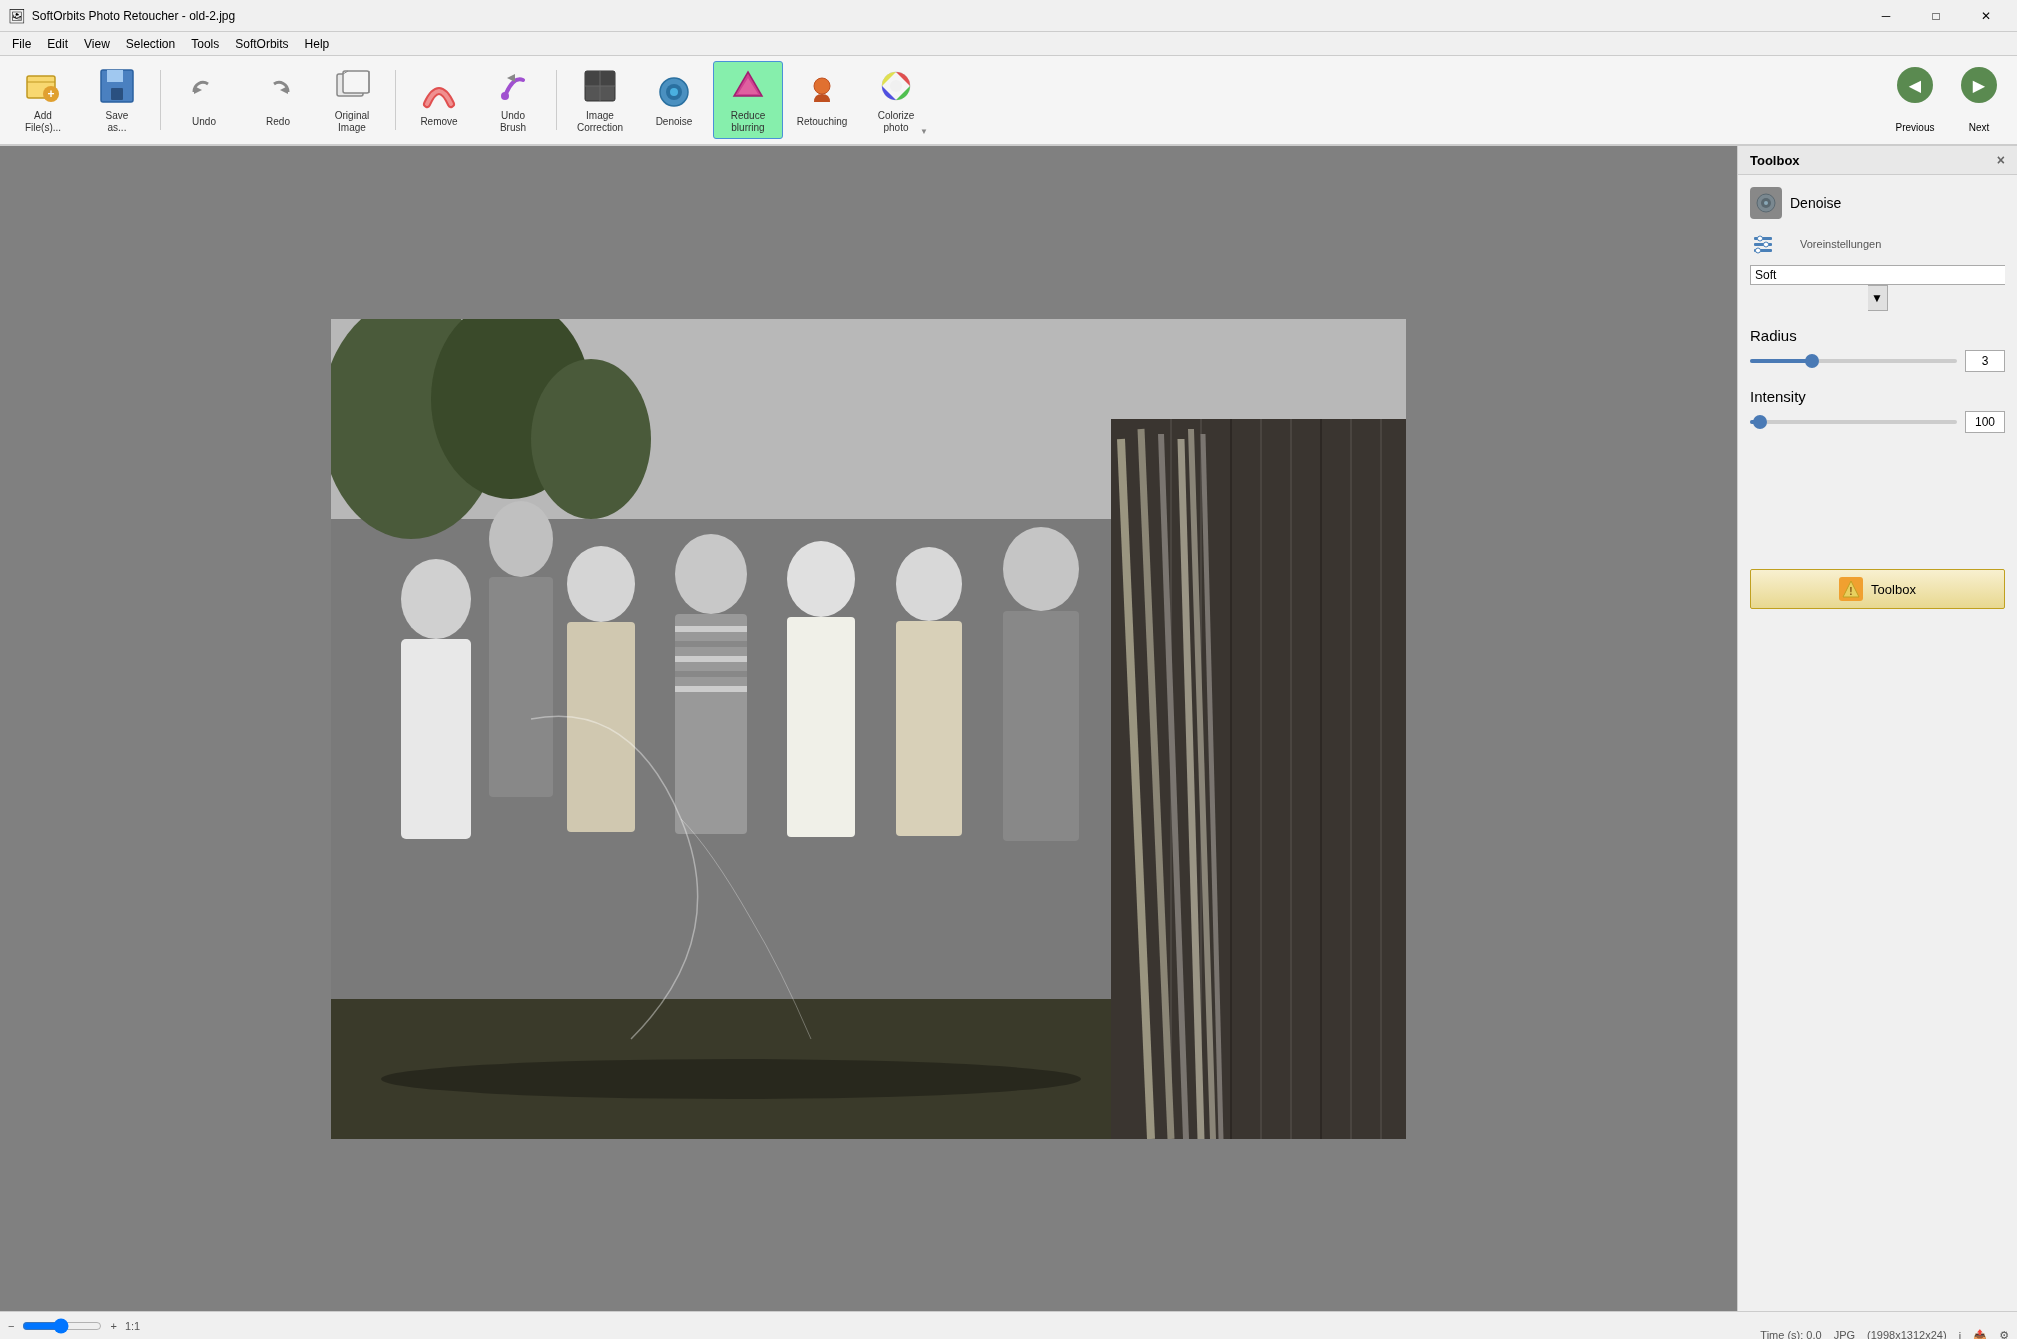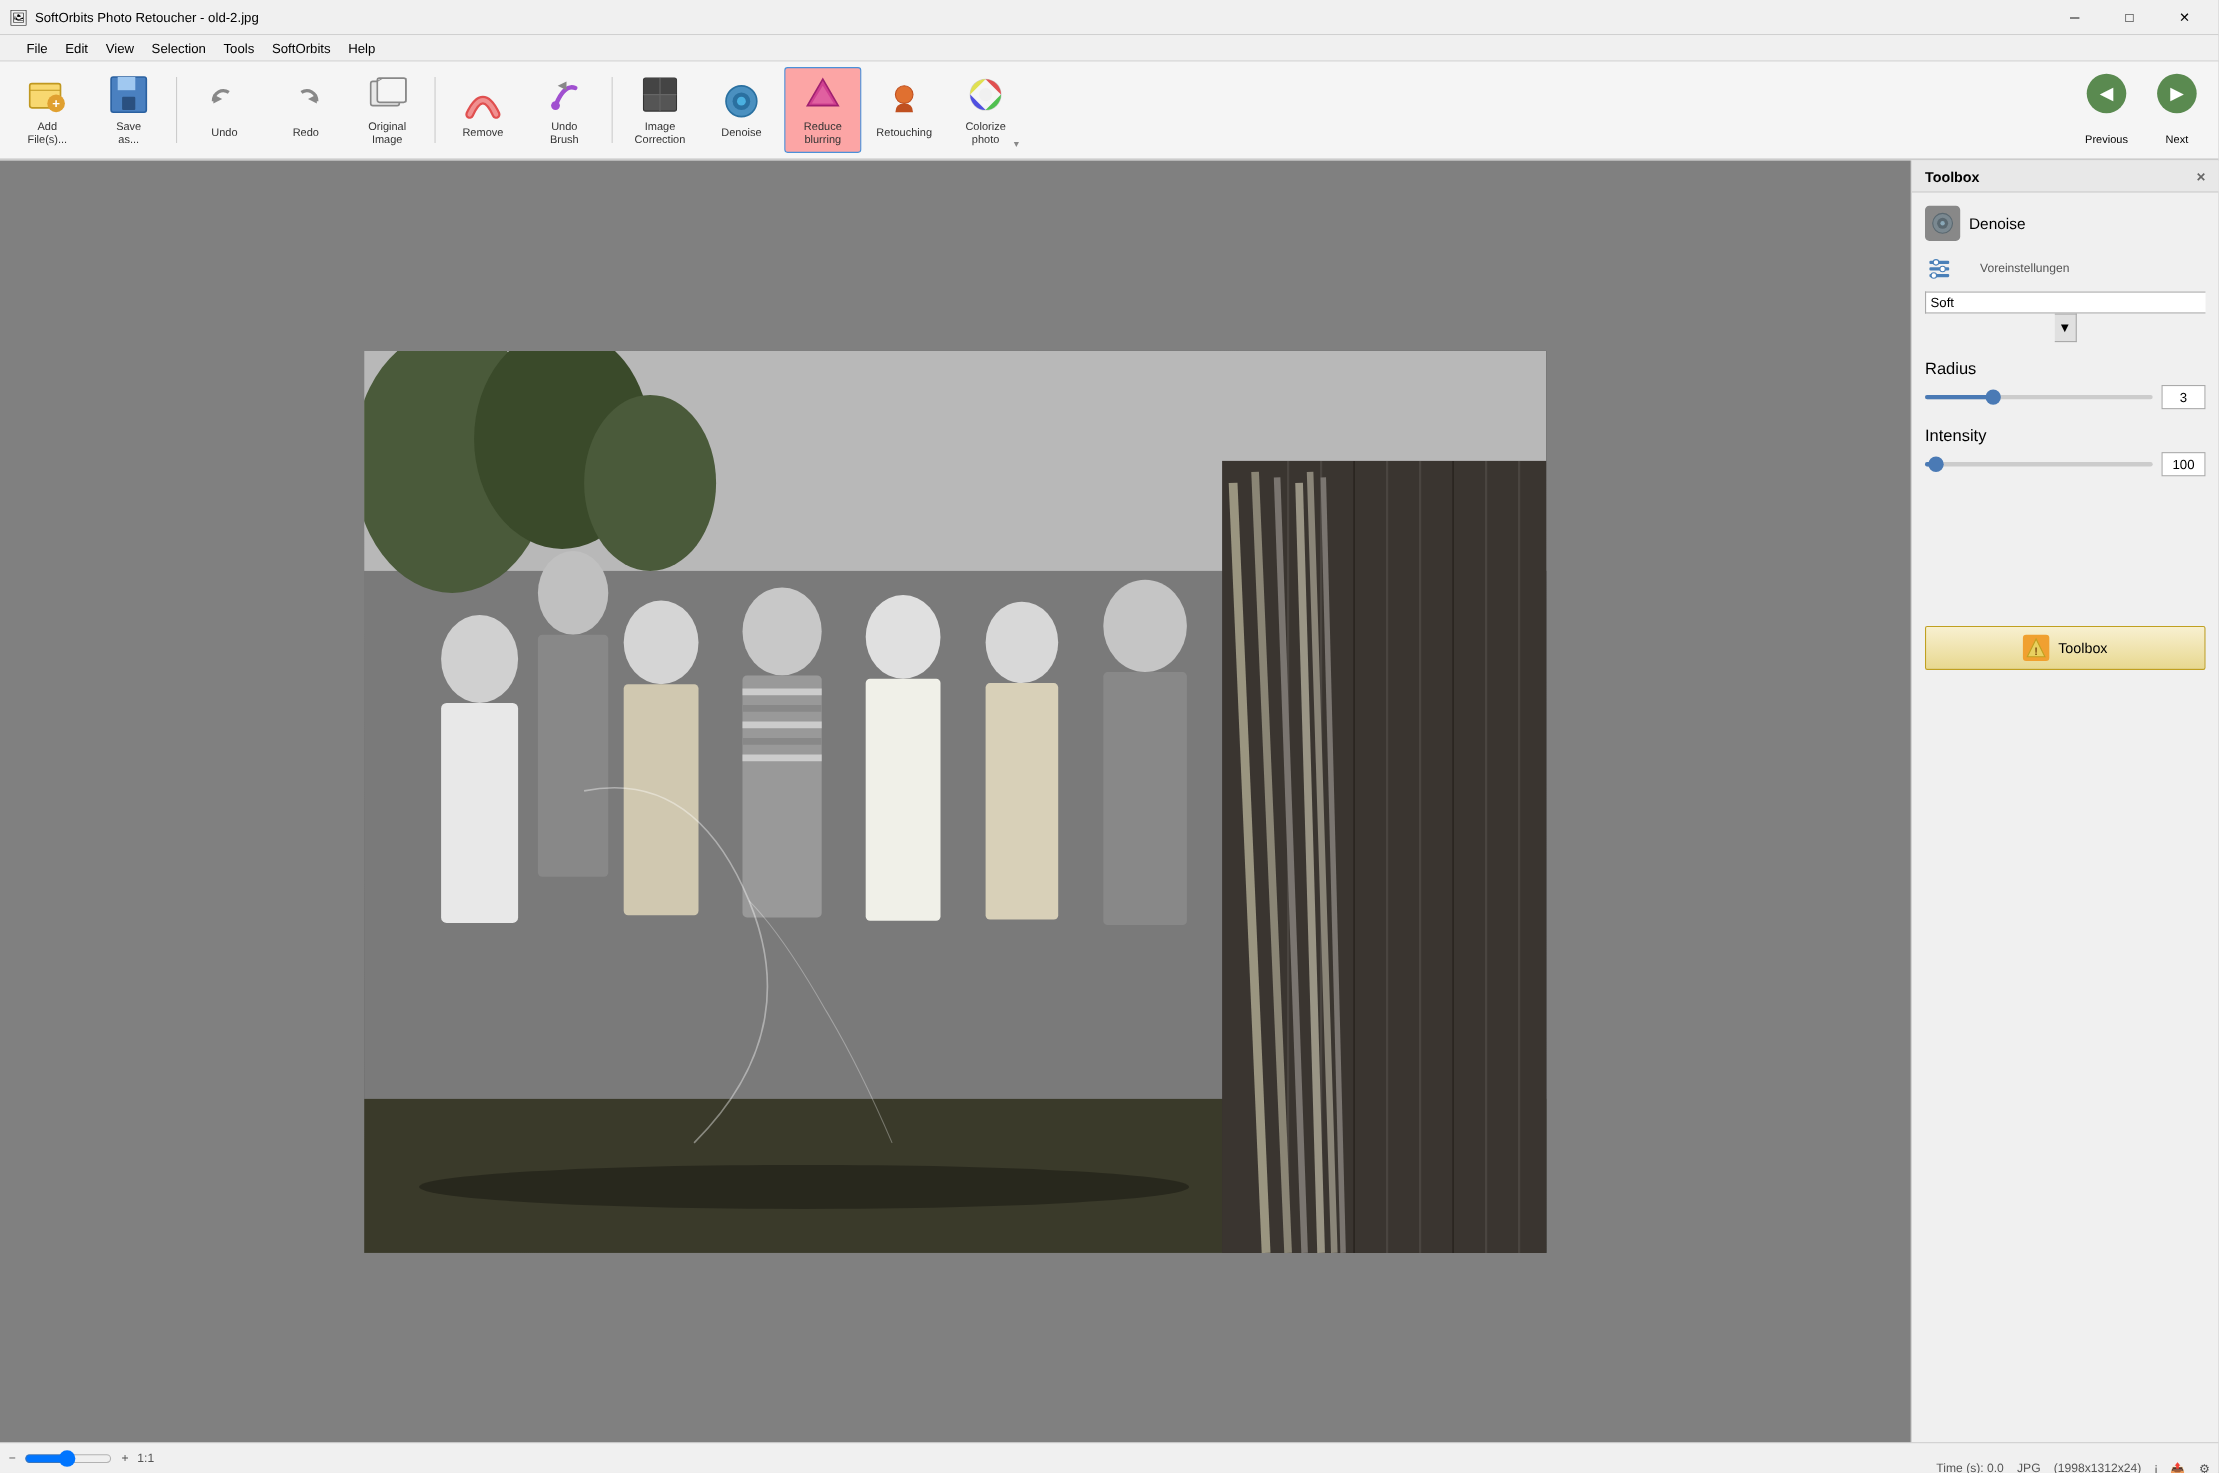--- a/index.html
+++ b/index.html
@@ -27,21 +27,21 @@
       border: none; background: transparent; cursor: pointer;
       font-size: 12px; display: flex; align-items: center; justify-content: center;
     }
 
     
     .menu-bar {
       background: #f0f0f0;
       height: 24px;
       display: flex;
       align-items: center;
-      padding: 0 16px;
+      padding: 0 4px;
       border-bottom: 1px solid #ccc;
     }
     .menu-item {
       padding: 2px 8px;
       cursor: pointer;
       font-size: 12px;
       height: 100%;
       display: flex;
       align-items: center;
     }
@@ -64,21 +64,21 @@
       width: 70px;
       height: 78px;
       cursor: pointer;
       border: 1px solid transparent;
       border-radius: 3px;
       padding: 4px;
       background: transparent;
       gap: 4px;
       position: relative;
     }
-    .toolbar-btn.active { background: #fca5a5; border-color: #4a90d9; }
+    .toolbar-btn.active { background: #86efac; border-color: #4a90d9; }
     .toolbar-icon {
       width: 40px; height: 40px;
       display: flex; align-items: center; justify-content: center;
       font-size: 22px;
     }
     .toolbar-label { font-size: 10px; text-align: center; color: #333; line-height: 1.2; }
     .toolbar-separator {
       width: 1px; height: 60px;
       background: #ccc; margin: 0 4px;
     }

